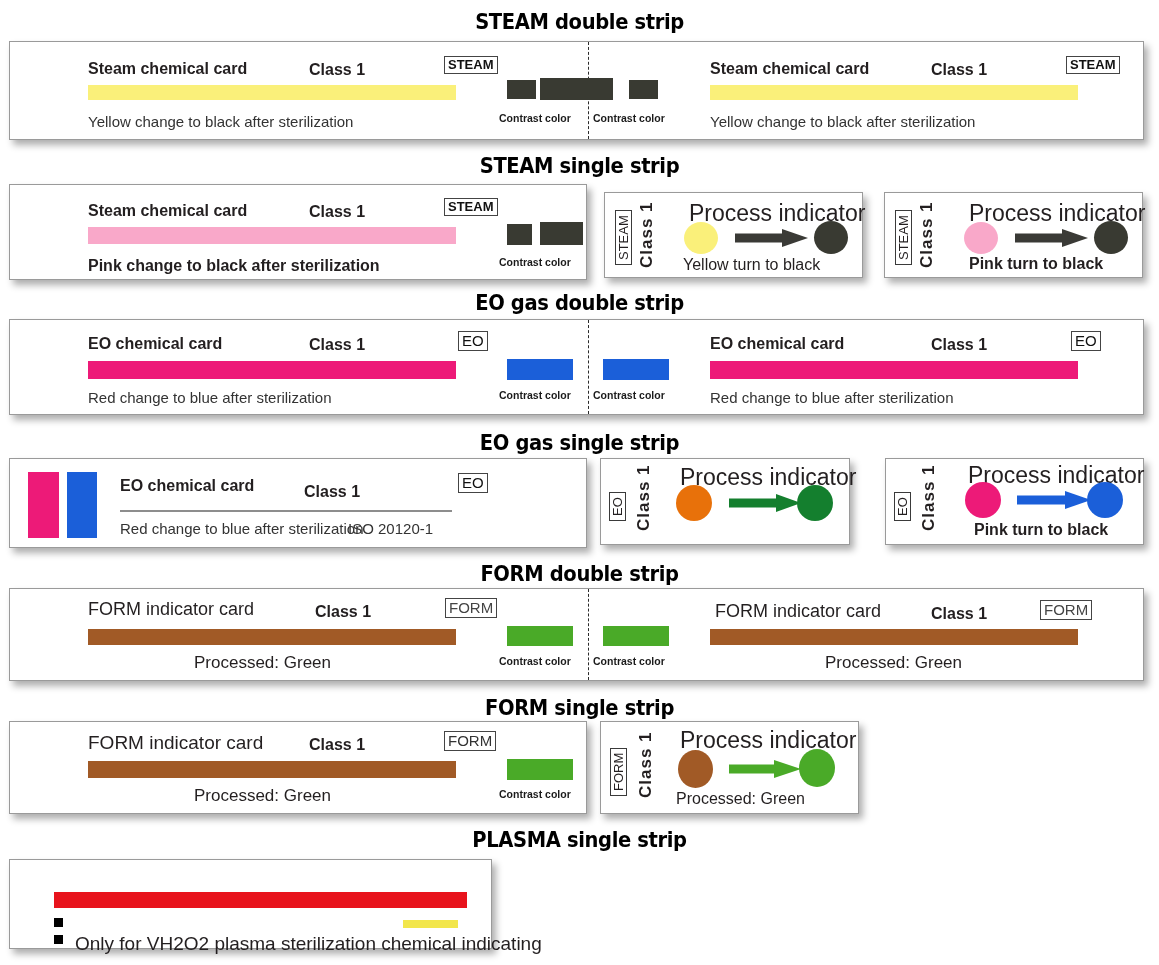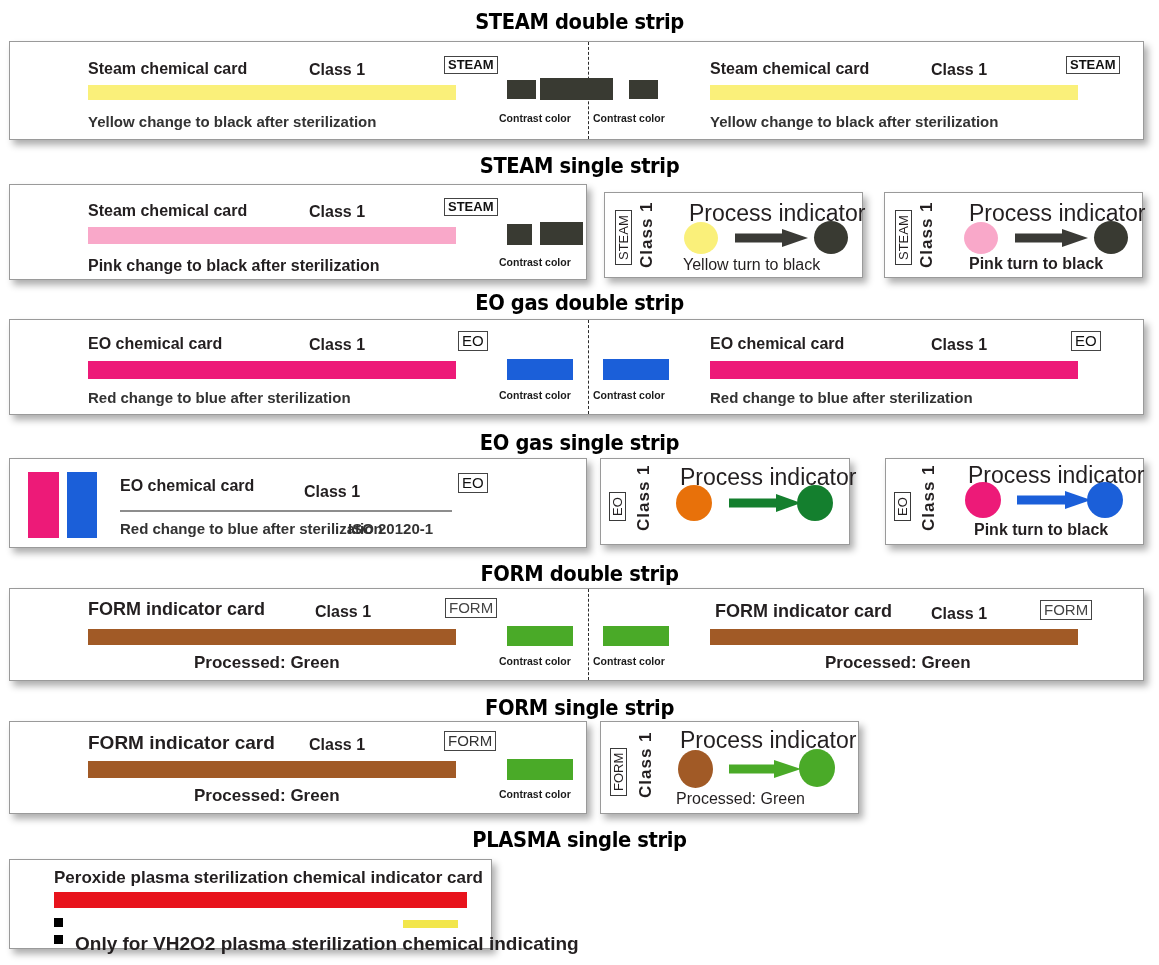--- a/index.html
+++ b/index.html
@@ -37,21 +37,21 @@
   .divider{
     position:absolute;
     top:0;bottom:0;
     width:0;
     border-left:1.5px dashed #2a2a2a;
   }
 
   
   .t{position:absolute;white-space:nowrap;line-height:1;}
   .bold{font-weight:bold;}
-  .reg{font-weight:bold;}
+  .reg{font-weight:normal;}
 
   .chip{
     position:absolute;
     border:1.5px solid #444;
     padding:1px 3px 2px 3px;
     font-size:13px;
     font-weight:bold;
     line-height:1;
     background:#fff;
     white-space:nowrap;
@@ -284,21 +284,20 @@
       <div class="shaft" style="width:46px;background:#4aaa28;"></div>
       <div class="head" style="border-left:27px solid #4aaa28;"></div>
     </div>
     <div class="dot" style="left:198px;top:27px;width:36px;height:38px;background:#4aaa28;"></div>
     <div class="pi-cap" style="left:75px;top:68px;">Processed: Green</div>
   </div>
 
   <div class="sec-title" style="top:828px;">PLASMA single strip</div>
 
   <div class="card" style="left:9px;top:859px;width:483px;height:90px;">
-    <div class="t reg" style="left:44px;top:9px;font-size:17px;">Peroxide plasma sterilization chemical indicator card</div>
     <div class="bar" style="left:44px;top:32px;width:413px;height:16px;background:#e8131c;"></div>
 
     <div class="bullet" style="left:44px;top:58px;"></div>
     <div class="swatch" style="left:393px;top:60px;width:55px;height:8px;background:#f2e64b;"></div>
 
     <div class="bullet" style="left:44px;top:75px;"></div>
     <div class="t reg" style="left:65px;top:74px;font-size:19px;">Only for VH2O2 plasma sterilization chemical indicating</div>
   </div>
 
 </div>

